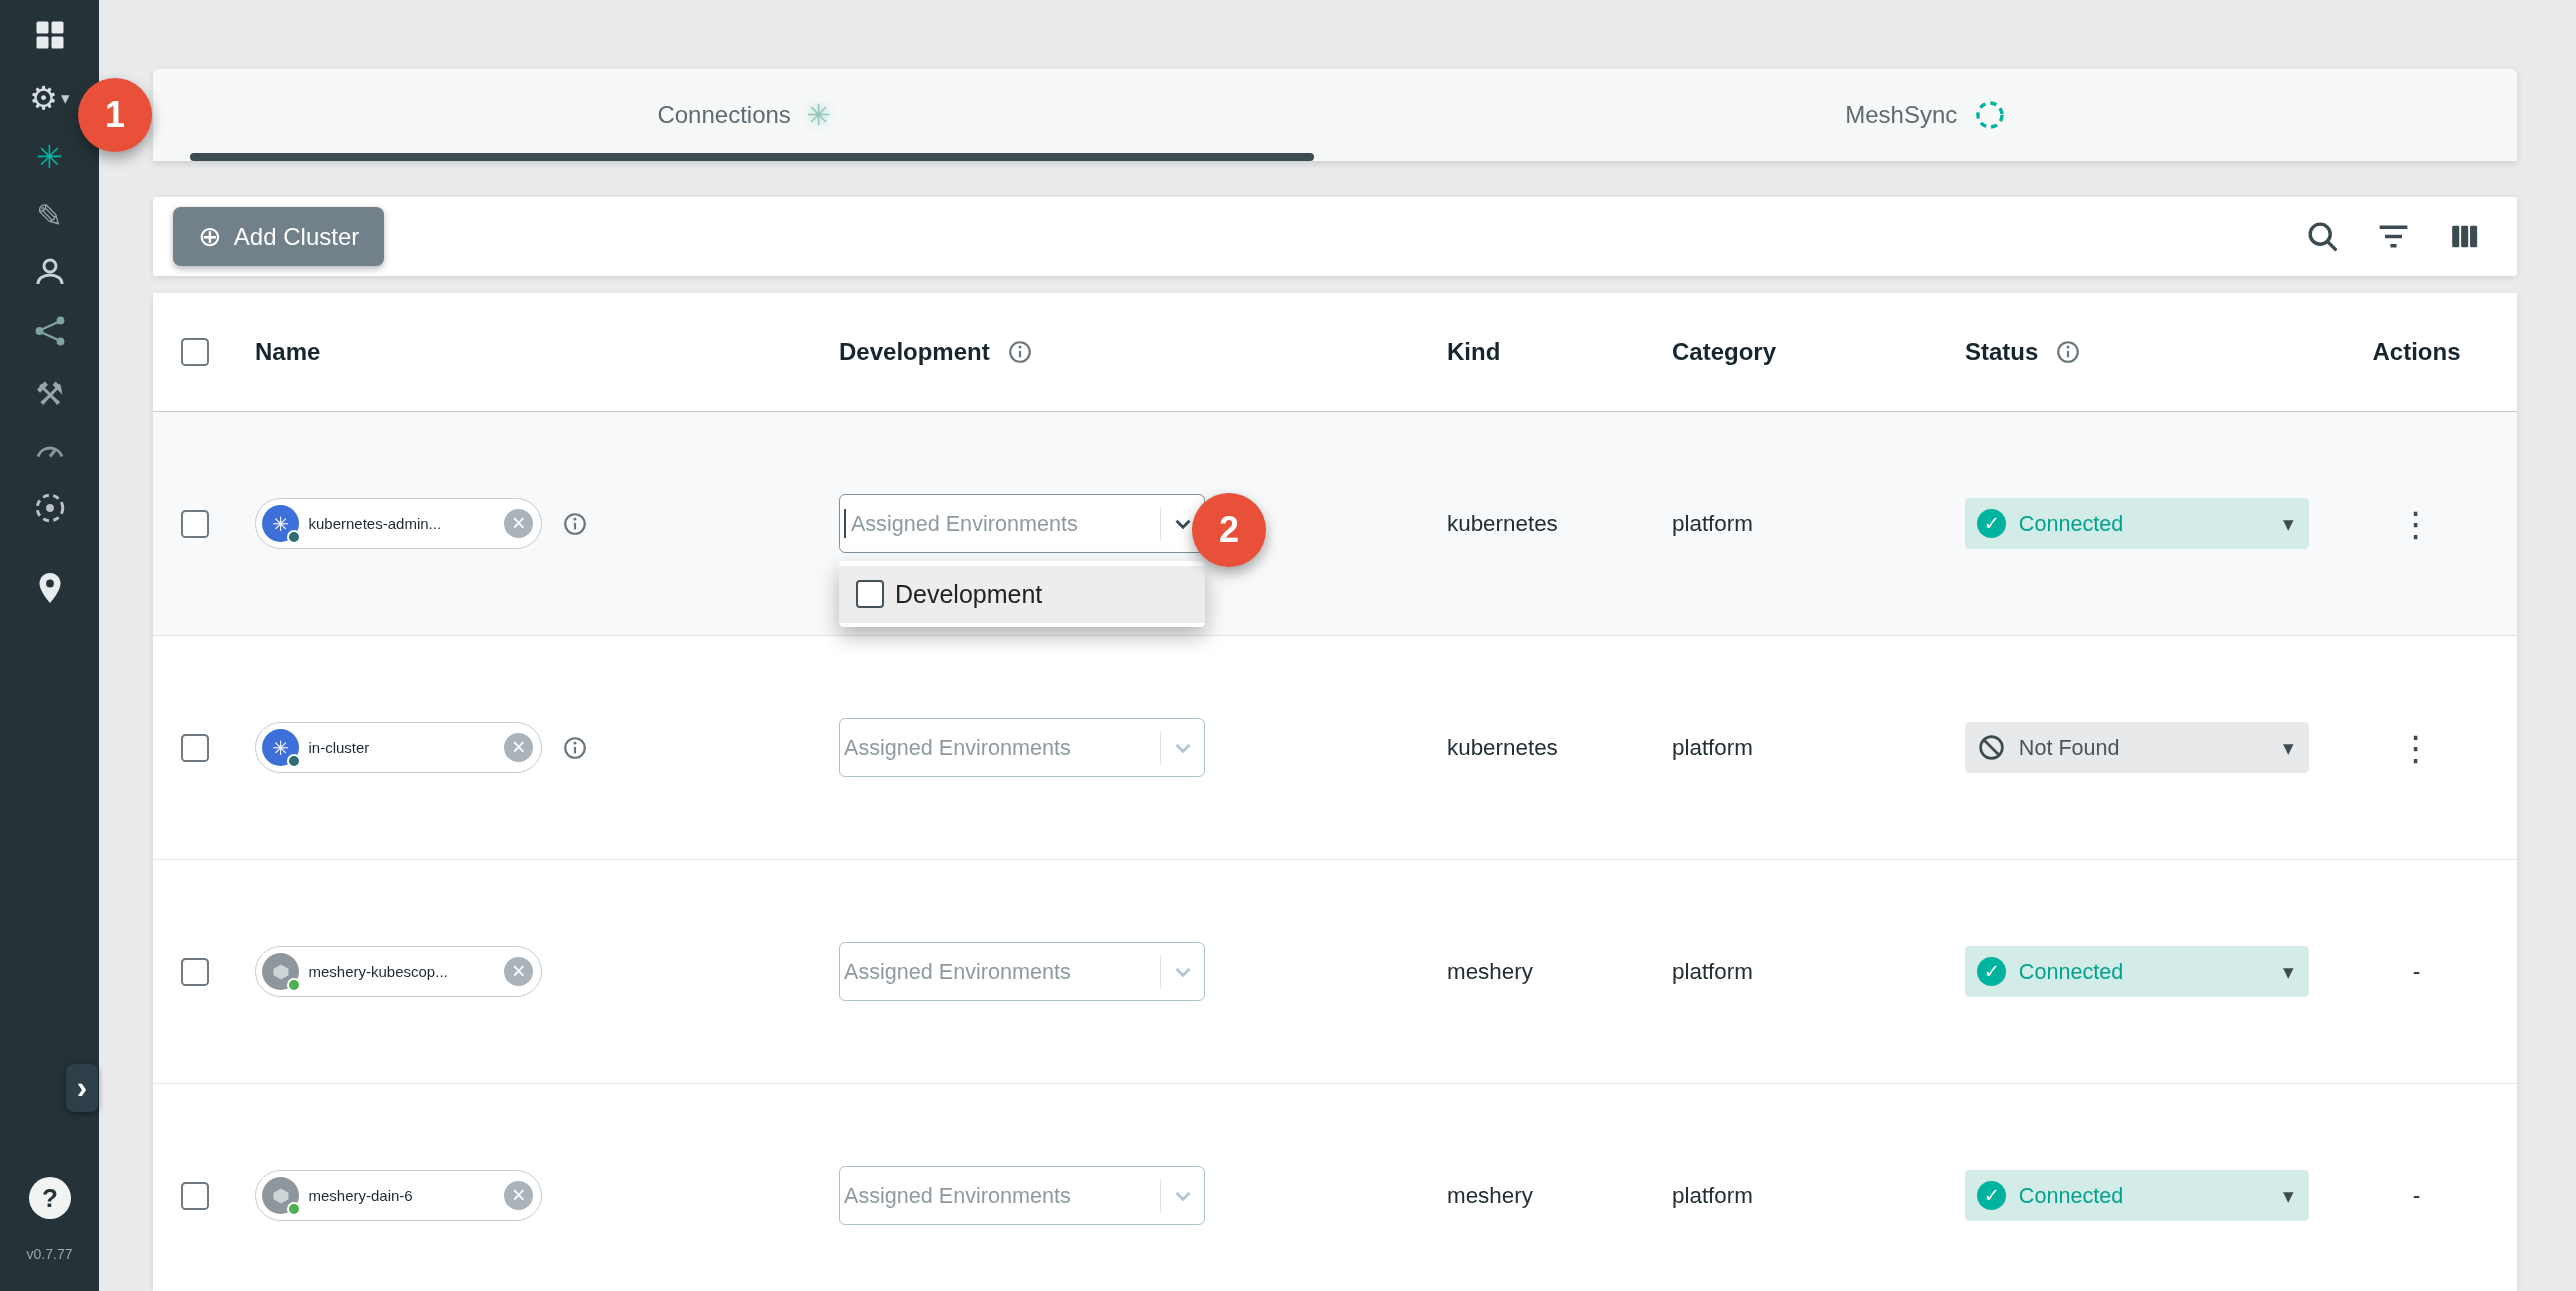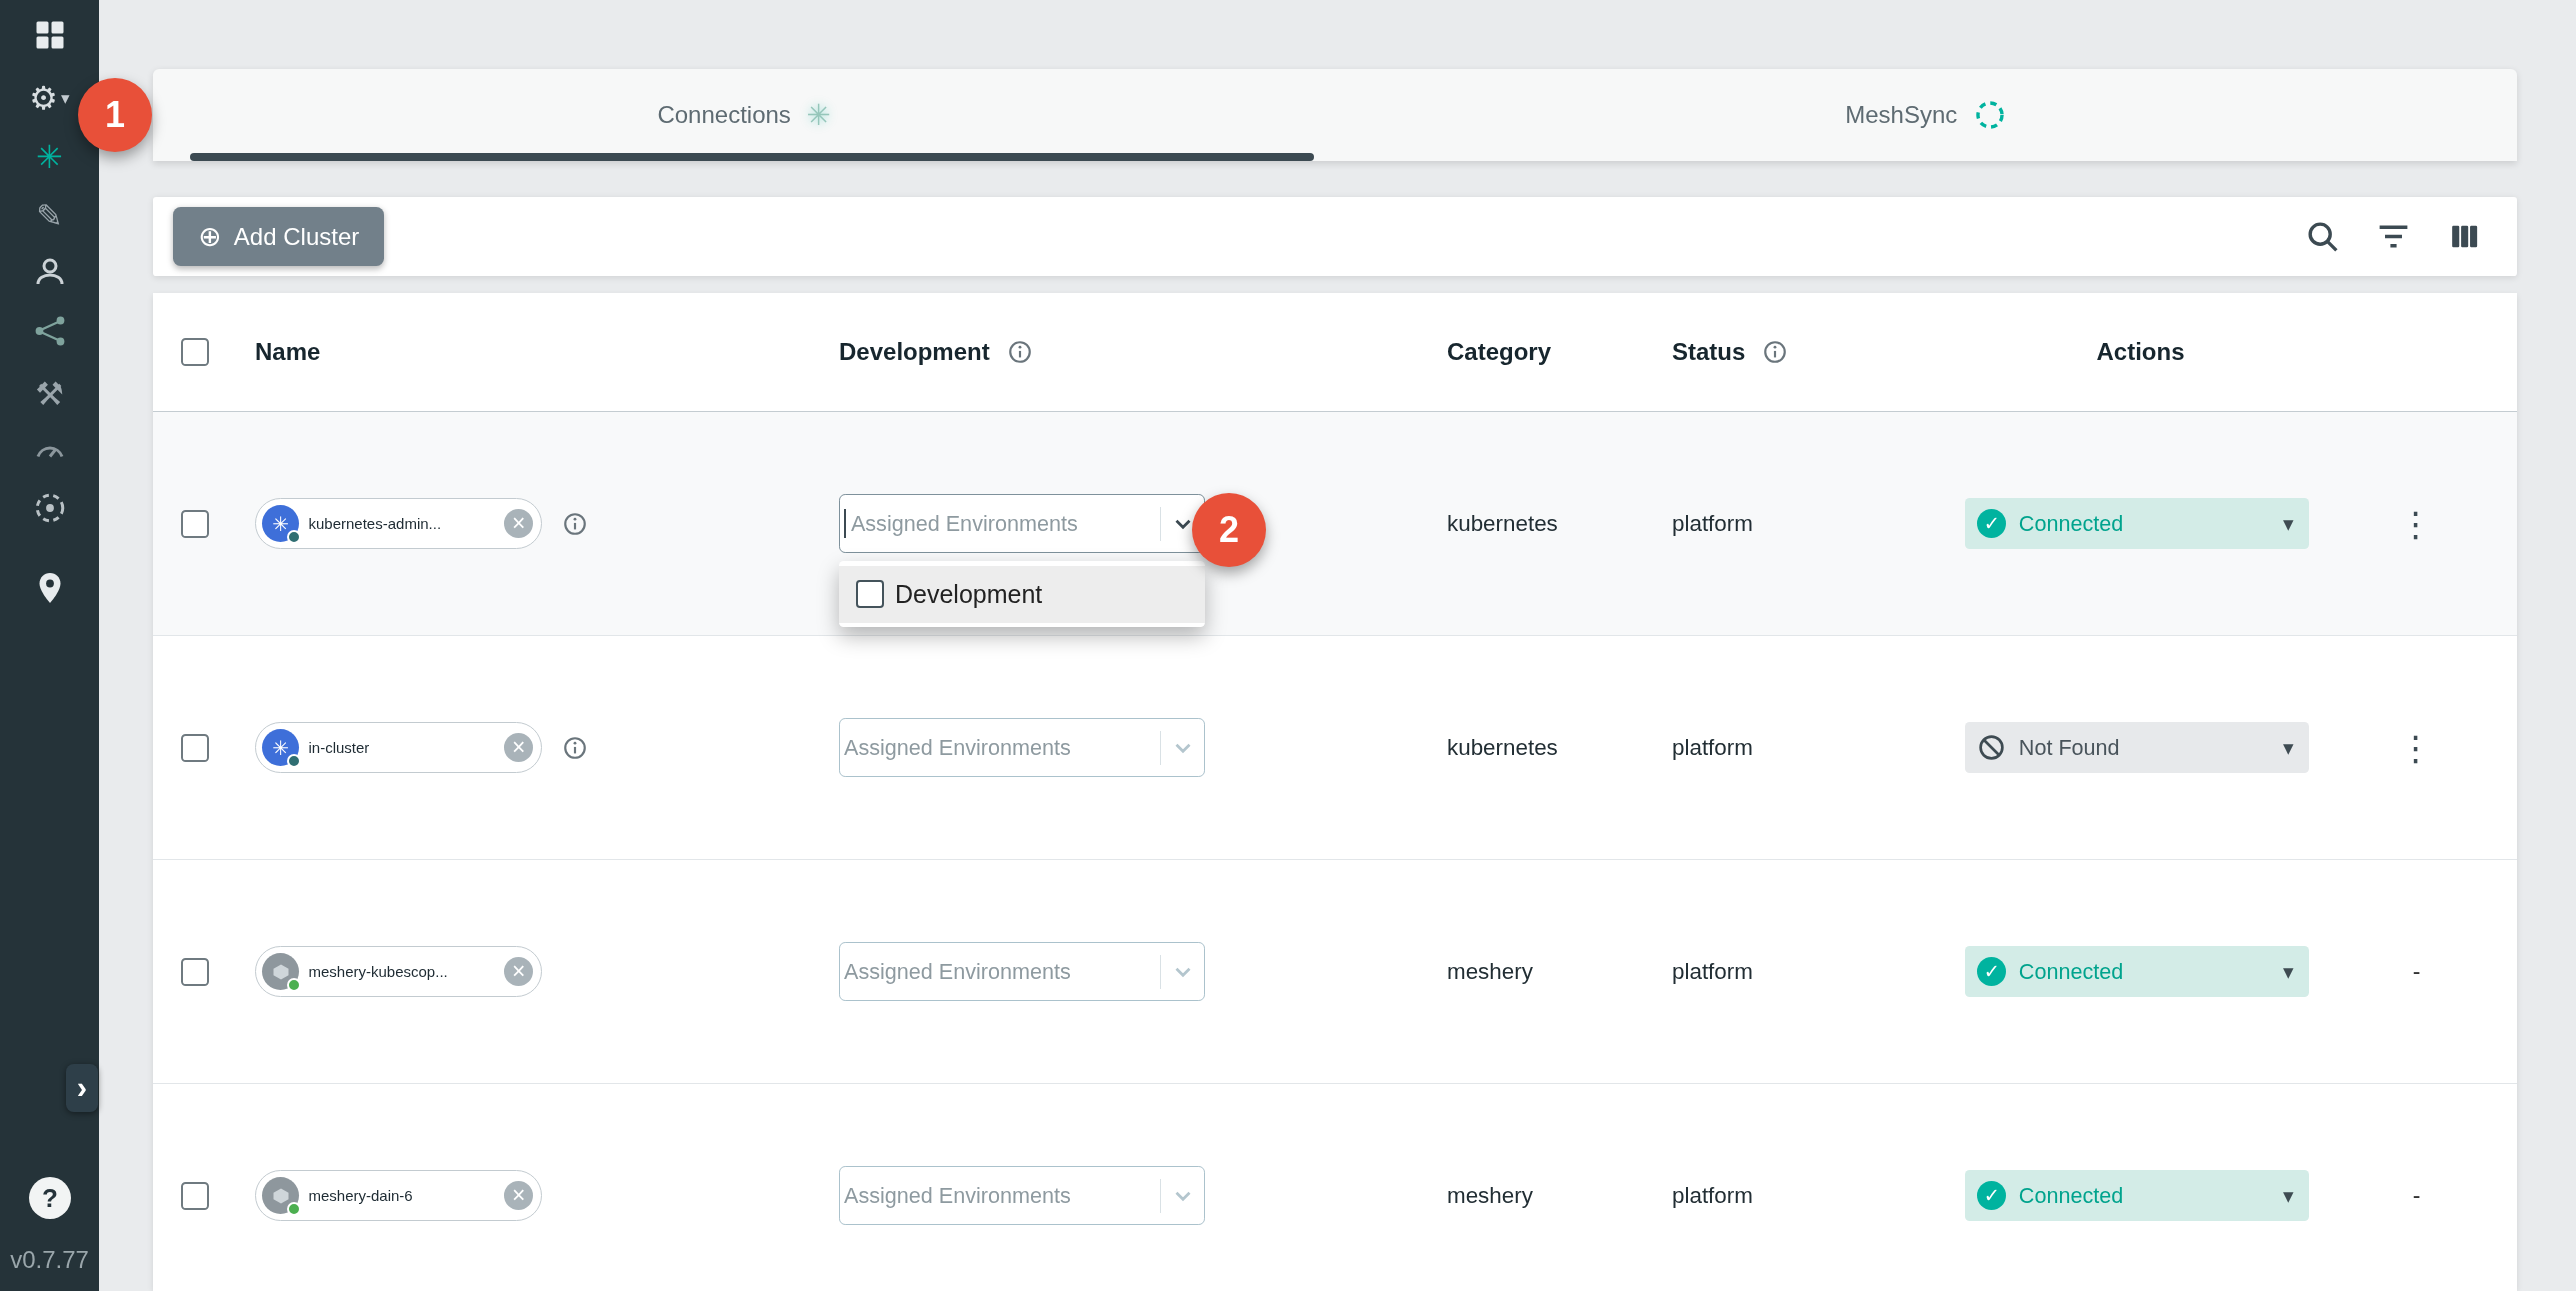--- a/index.html
+++ b/index.html
@@ -43,21 +43,21 @@
   }
   .help-btn {
     position:absolute; left:29px; top:1177px; width:42px; height:42px;
     border-radius:50%; background:#F2F4F4; color:#25333A;
     font-size:26px; font-weight:700;
     display:flex; align-items:center; justify-content:center;
     z-index:6; cursor:pointer;
   }
   .version {
     position:absolute; left:0; top:1246px; width:99px; text-align:center;
-    color:#9AA6AB; font-size:24px; z-index:6;
+    color:#9AA6AB; font-size:14px; z-index:6;
   }
 
   
   .tab-card {
     position:absolute; left:153px; top:69px; width:2364px; height:92px;
     background:#F7F8F8; border-radius:6.2px 6.2px 0 0;
     box-shadow:0 2.3px 7.7px rgba(0,0,0,.12);
     display:flex; z-index:2;
   }
   .tab {
@@ -338,20 +338,23 @@
       <span>Development</span>
       <span class="info-icon">
         <svg viewBox="0 0 24 24" fill="none" stroke="currentColor" stroke-width="2">
             <circle cx="12" cy="12" r="9"></circle>
             <path d="M12 11v6"></path>
             <circle cx="12" cy="7.5" r="1.3" fill="currentColor" stroke="none"></circle>
           </svg>
       </span>
     </div>
     <div class="cell hcell">
+      <span>Kind</span>
+    </div>
+    <div class="cell hcell">
       <span>Category</span>
     </div>
     <div class="cell hcell">
       <span>Status</span>
       <span class="info-icon">
         <svg viewBox="0 0 24 24" fill="none" stroke="currentColor" stroke-width="2">
             <circle cx="12" cy="12" r="9"></circle>
             <path d="M12 11v6"></path>
             <circle cx="12" cy="7.5" r="1.3" fill="currentColor" stroke="none"></circle>
           </svg>

